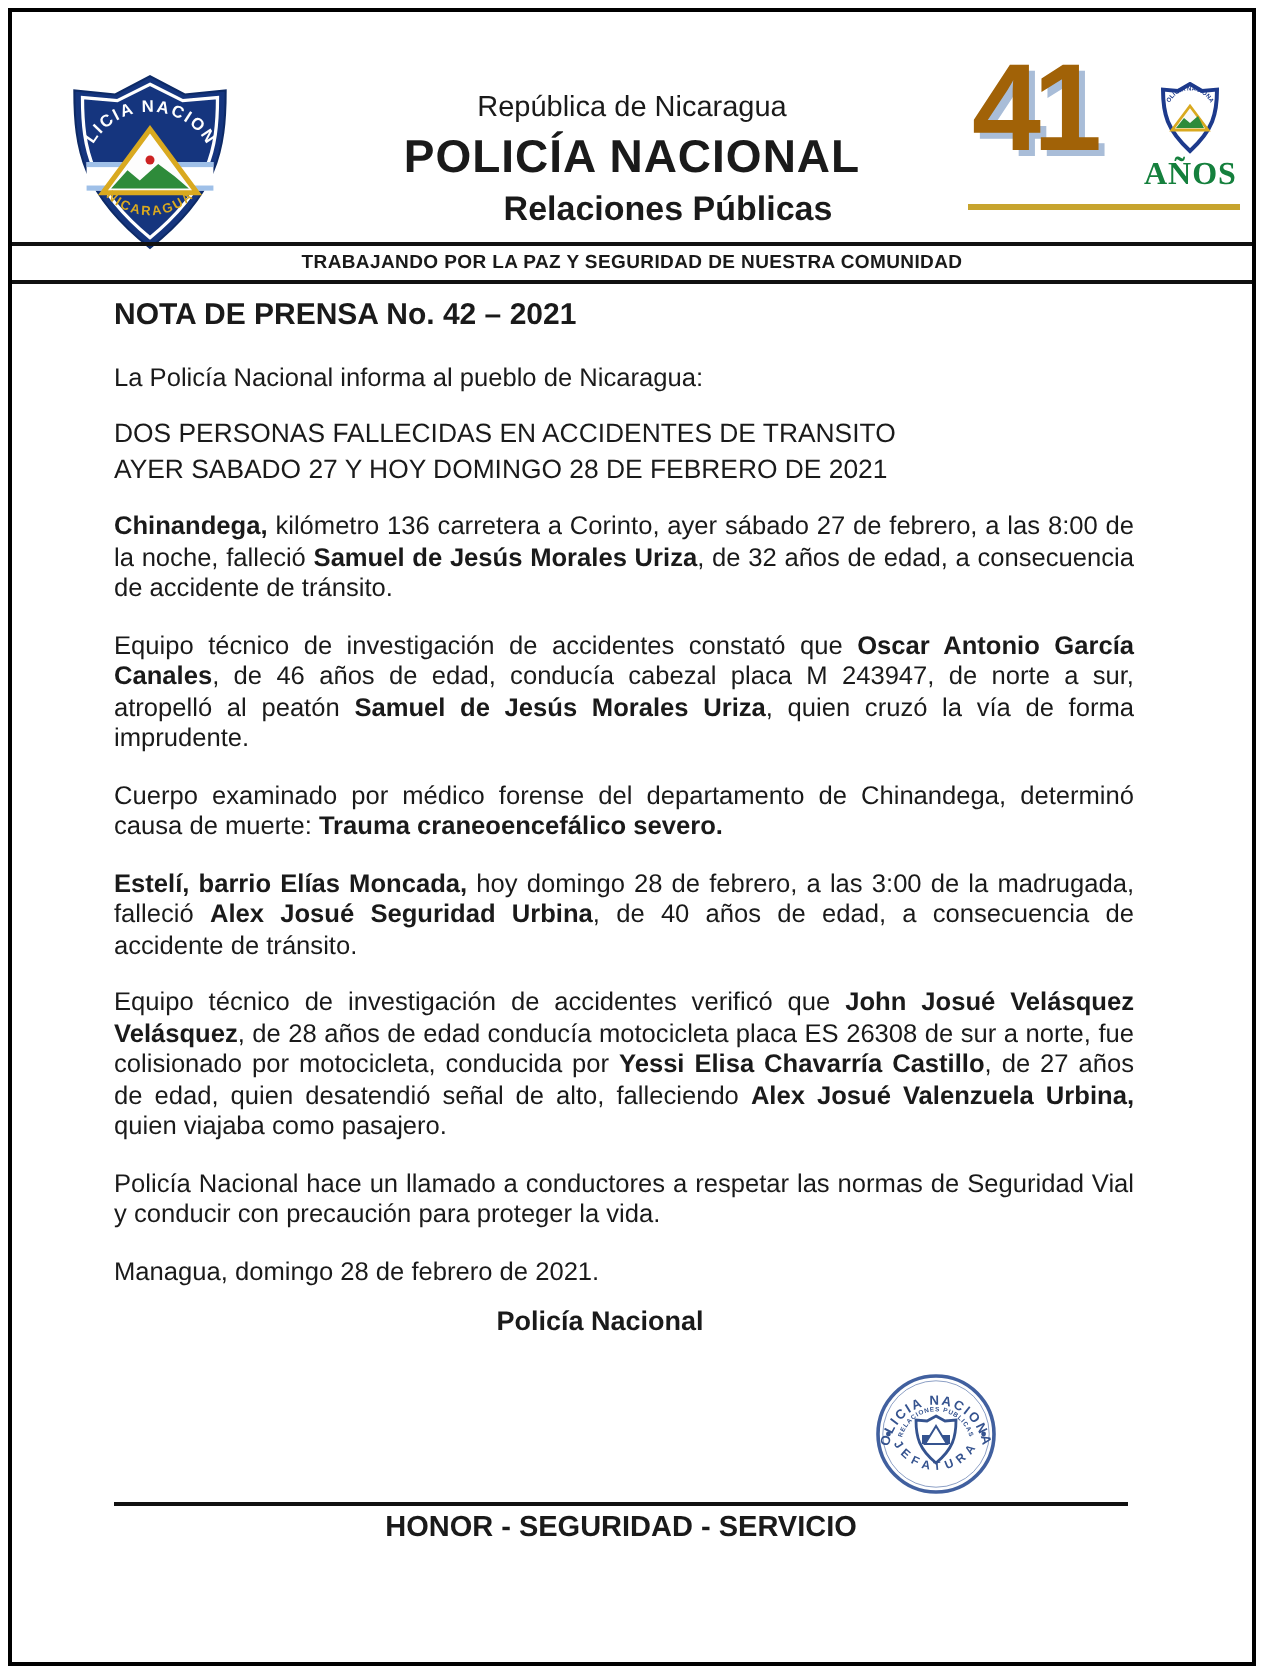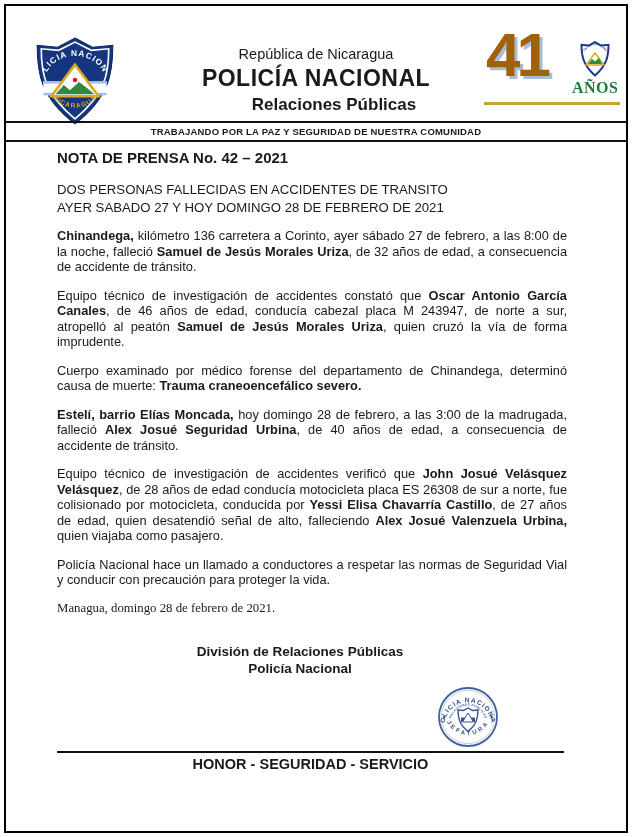--- a/index.html
+++ b/index.html
@@ -33,21 +33,21 @@
     border-top:2px solid #111;border-bottom:2px solid #111;
     text-align:center;font-size:9.5px;font-weight:bold;line-height:17px;letter-spacing:.2px;
   }
 
   
   .content{position:absolute;left:57px;top:149px;width:510px;}
   .note-title{text-align:left;font-weight:bold;font-size:15px;margin:0 0 15px;}
   .intro{font-size:12.8px;margin:0 0 12px;}
   .headline{text-align:left;font-weight:normal;font-size:13.2px;line-height:17.5px;margin:0 0 12px;}
   .content p.bodyp{font-size:12.8px;line-height:15.5px;text-align:justify;margin:0 0 13px;}
-  .content p.bodyp:last-of-type{margin-bottom:27px;font-family:Liberation Serif, serif;}
+  .content p.bodyp:last-of-type{margin-bottom:9px;}
   b{font-weight:bold;}
 
   .signature{width:510px;text-align:center;font-weight:bold;font-size:13.5px;line-height:17px;
     position:relative;left:-12px;}
 
   .seal{position:absolute;left:437px;top:686px;width:62px;height:62px;}
   .footer-rule{position:absolute;left:57px;top:751px;width:507px;height:2px;background:#111;}
   .motto{position:absolute;left:57px;top:756px;width:507px;text-align:center;font-weight:bold;font-size:14.5px;}
 </style>
 </head>
@@ -93,36 +93,36 @@
       </text>
     </svg>
     <div class="anos">AÑOS</div>
     <div class="gold-line"></div>
   </div>
 
   <div class="banner">TRABAJANDO POR LA PAZ Y SEGURIDAD DE NUESTRA COMUNIDAD</div>
 
   <div class="content">
     <p class="note-title">NOTA DE PRENSA No. 42 – 2021</p>
+    <p class="intro">La Policía Nacional informa al pueblo de Nicaragua:</p>
     <p class="headline">
       <span>DOS PERSONAS FALLECIDAS EN ACCIDENTES DE TRANSITO</span><br>
       <span>AYER SABADO 27 Y HOY DOMINGO 28 DE FEBRERO DE 2021</span>
     </p>
     <div>
         <p class="bodyp"><b>Chinandega,</b><span> kilómetro 136 carretera a Corinto, ayer sábado 27 de febrero, a las 8:00 de la noche, falleció </span><b>Samuel de Jesús Morales Uriza</b><span>, de 32 años de edad, a consecuencia de accidente de tránsito.</span></p>
         <p class="bodyp"><span>Equipo técnico de investigación de accidentes constató que </span><b>Oscar Antonio García Canales</b><span>, de 46 años de edad, conducía cabezal placa M 243947, de norte a sur, atropelló al peatón </span><b>Samuel de Jesús Morales Uriza</b><span>, quien cruzó la vía de forma imprudente.</span></p>
         <p class="bodyp"><span>Cuerpo examinado por médico forense del departamento de Chinandega, determinó causa de muerte: </span><b>Trauma craneoencefálico severo.</b></p>
         <p class="bodyp"><b>Estelí, barrio Elías Moncada,</b><span> hoy domingo 28 de febrero, a las 3:00 de la madrugada, falleció </span><b>Alex Josué Seguridad Urbina</b><span>, de 40 años de edad, a consecuencia de accidente de tránsito.</span></p>
         <p class="bodyp"><span>Equipo técnico de investigación de accidentes verificó que </span><b>John Josué Velásquez Velásquez</b><span>, de 28 años de edad conducía motocicleta placa ES 26308 de sur a norte, fue colisionado por motocicleta, conducida por </span><b>Yessi Elisa Chavarría Castillo</b><span>, de 27 años de edad, quien desatendió señal de alto, falleciendo </span><b>Alex Josué Valenzuela Urbina,</b><span> quien viajaba como pasajero.</span></p>
         <p class="bodyp"><span>Policía Nacional hace un llamado a conductores a respetar las normas de Seguridad Vial y conducir con precaución para proteger la vida.</span></p>
         <p class="bodyp"><span>Managua, domingo 28 de febrero de 2021.</span></p>
       </div>
 
     <div class="signature">
-      <div>División de Relaciones Públicas</div>
       <div>Policía Nacional</div>
     </div>
   </div>
 
   <svg class="seal" viewBox="0 0 62 62">
     <circle cx="31" cy="31" r="29" fill="#ffffff" stroke="#41609f" stroke-width="1.8"></circle>
     <circle cx="31" cy="31" r="26.6" fill="none" stroke="#41609f" stroke-width="0.5" opacity="0.6"></circle>
     <path id="sealArcTop" d="M 8 35 A 23.5 23.5 0 0 1 54 35" fill="none"></path>
     <text font-size="6.6" font-weight="bold" fill="#35538f" letter-spacing="1">
       <textPath href="#sealArcTop" startOffset="50%" text-anchor="middle">POLICIA NACIONAL</textPath>

